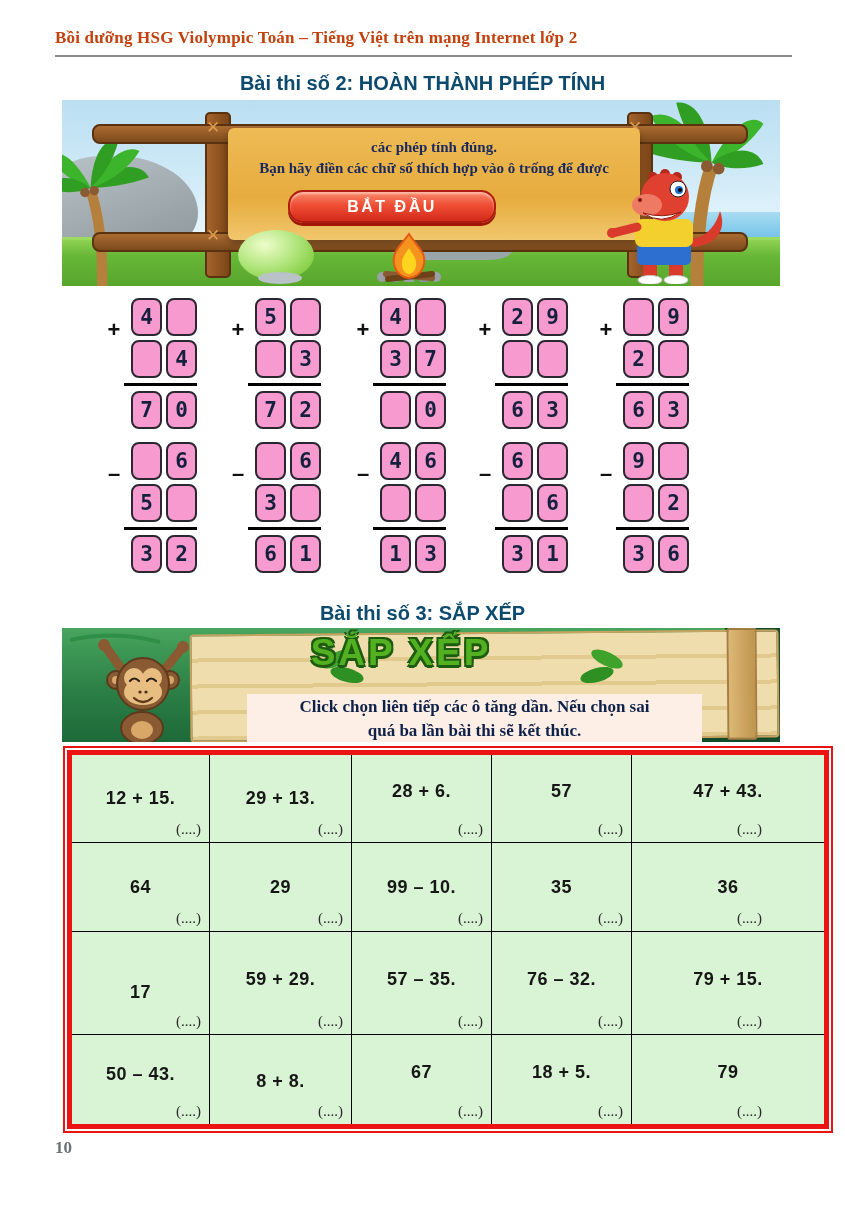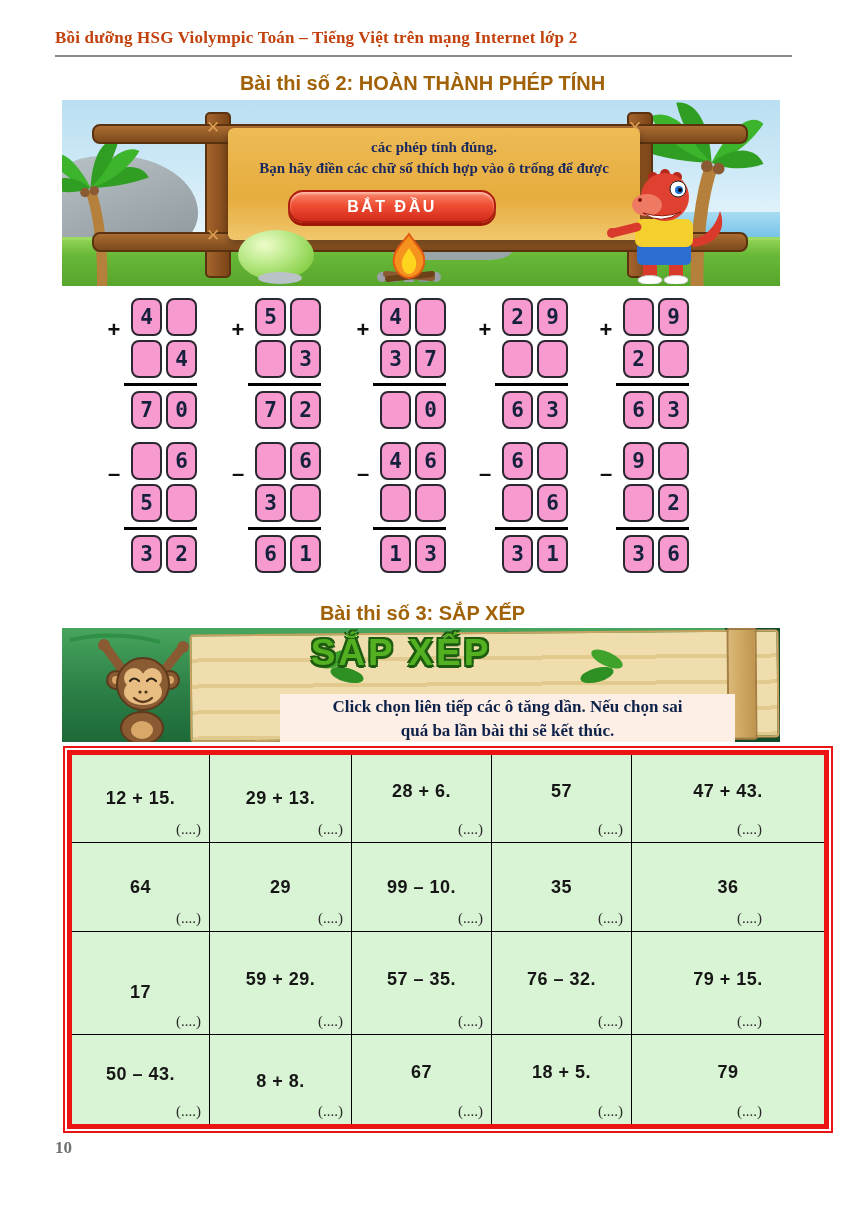--- a/index.html
+++ b/index.html
@@ -7,21 +7,21 @@
        font-family:"Liberation Sans",sans-serif;}
 
   
   .doc-header{position:absolute;left:55px;top:28px;width:737px;
     font:bold 17px "Liberation Serif",serif;color:#c2410c;
     border-bottom:2px solid #8a8a8a;padding-bottom:7px;letter-spacing:.2px;}
   .page-num{position:absolute;left:55px;top:1138px;
     font:bold 17px "Liberation Serif",serif;color:#6e7072;}
 
   .sec-title{position:absolute;left:0;width:845px;text-align:center;
-    font:bold 20px "Liberation Sans",sans-serif;color:#a16207;}
+    font:bold 20px "Liberation Sans",sans-serif;color:#0c4a6e;}
   #title2{top:72px;} #title3{top:602px;}
 
   
   .banner1{position:absolute;left:62px;top:100px;width:718px;height:186px;overflow:hidden;
     background:linear-gradient(180deg,#badff2 0%,#cfeaf7 40%,#e9f7fd 75%,#f4fbff 100%);}
   .water1{position:absolute;bottom:38px;right:0;width:340px;height:36px;
     background:linear-gradient(180deg,#a8dcf2,#62b9e4);}
   .grass1{position:absolute;bottom:0;left:0;right:0;height:46px;
     background:linear-gradient(180deg,#8fd153 0%,#67b737 35%,#58a52c 100%);
     border-top:3px solid #9bdb60;}
@@ -70,21 +70,21 @@
   .plank{position:absolute;left:128px;top:4px;width:585px;height:104px;border-radius:4px;
     background:repeating-linear-gradient(180deg,#efddad 0 22px,#e2ca8e 22px 26px);
     border:2px solid #c9a261;transform:rotate(-.5deg);}
   .plank-bar{position:absolute;right:20px;top:-4px;bottom:-4px;width:26px;
     background:linear-gradient(90deg,#dcb876,#c0954e);border:2px solid #a57e44;border-radius:3px;}
   .logo2{position:absolute;top:4px;left:0;right:40px;text-align:center;
     font:bold 37px "Liberation Sans",sans-serif;color:#53b021;letter-spacing:3px;
     text-shadow:2px 2px 0 #1d5c10,-2px 2px 0 #1d5c10,2px -2px 0 #1d5c10,-2px -2px 0 #1d5c10,0 3px 0 #1d5c10;}
   .leaf{position:absolute;width:34px;height:14px;border-radius:50%;background:#3fa32b;}
   .instr2{position:absolute;left:185px;top:66px;width:455px;height:48px;background:#fdeee6;
-    text-align:center;font:bold 17px "Liberation Serif",serif;color:#0e2148;line-height:24px;padding-top:1px;box-sizing:border-box;margin-left:33px;}
+    text-align:center;font:bold 17px "Liberation Serif",serif;color:#0e2148;line-height:24px;padding-top:1px;box-sizing:border-box;}
 
   
   .sort-grid{position:absolute;left:63px;top:746px;width:770px;height:387px;box-sizing:border-box;
     border:2px solid #ec1313;padding:2px;background:#fff;}
   .sort-grid-inner{border:5px solid #ec1313;width:100%;height:100%;box-sizing:border-box;
     display:grid;grid-template-columns:138px 142px 140px 140px 1fr;grid-template-rows:88px 89px 103px 1fr;}
   .scell{background:#d9f4d4;position:relative;box-sizing:border-box;cursor:pointer;
     border-right:1px solid #000;border-bottom:1px solid #000;
     display:flex;align-items:center;justify-content:center;}
   .scell:nth-child(5n){border-right:none;}

